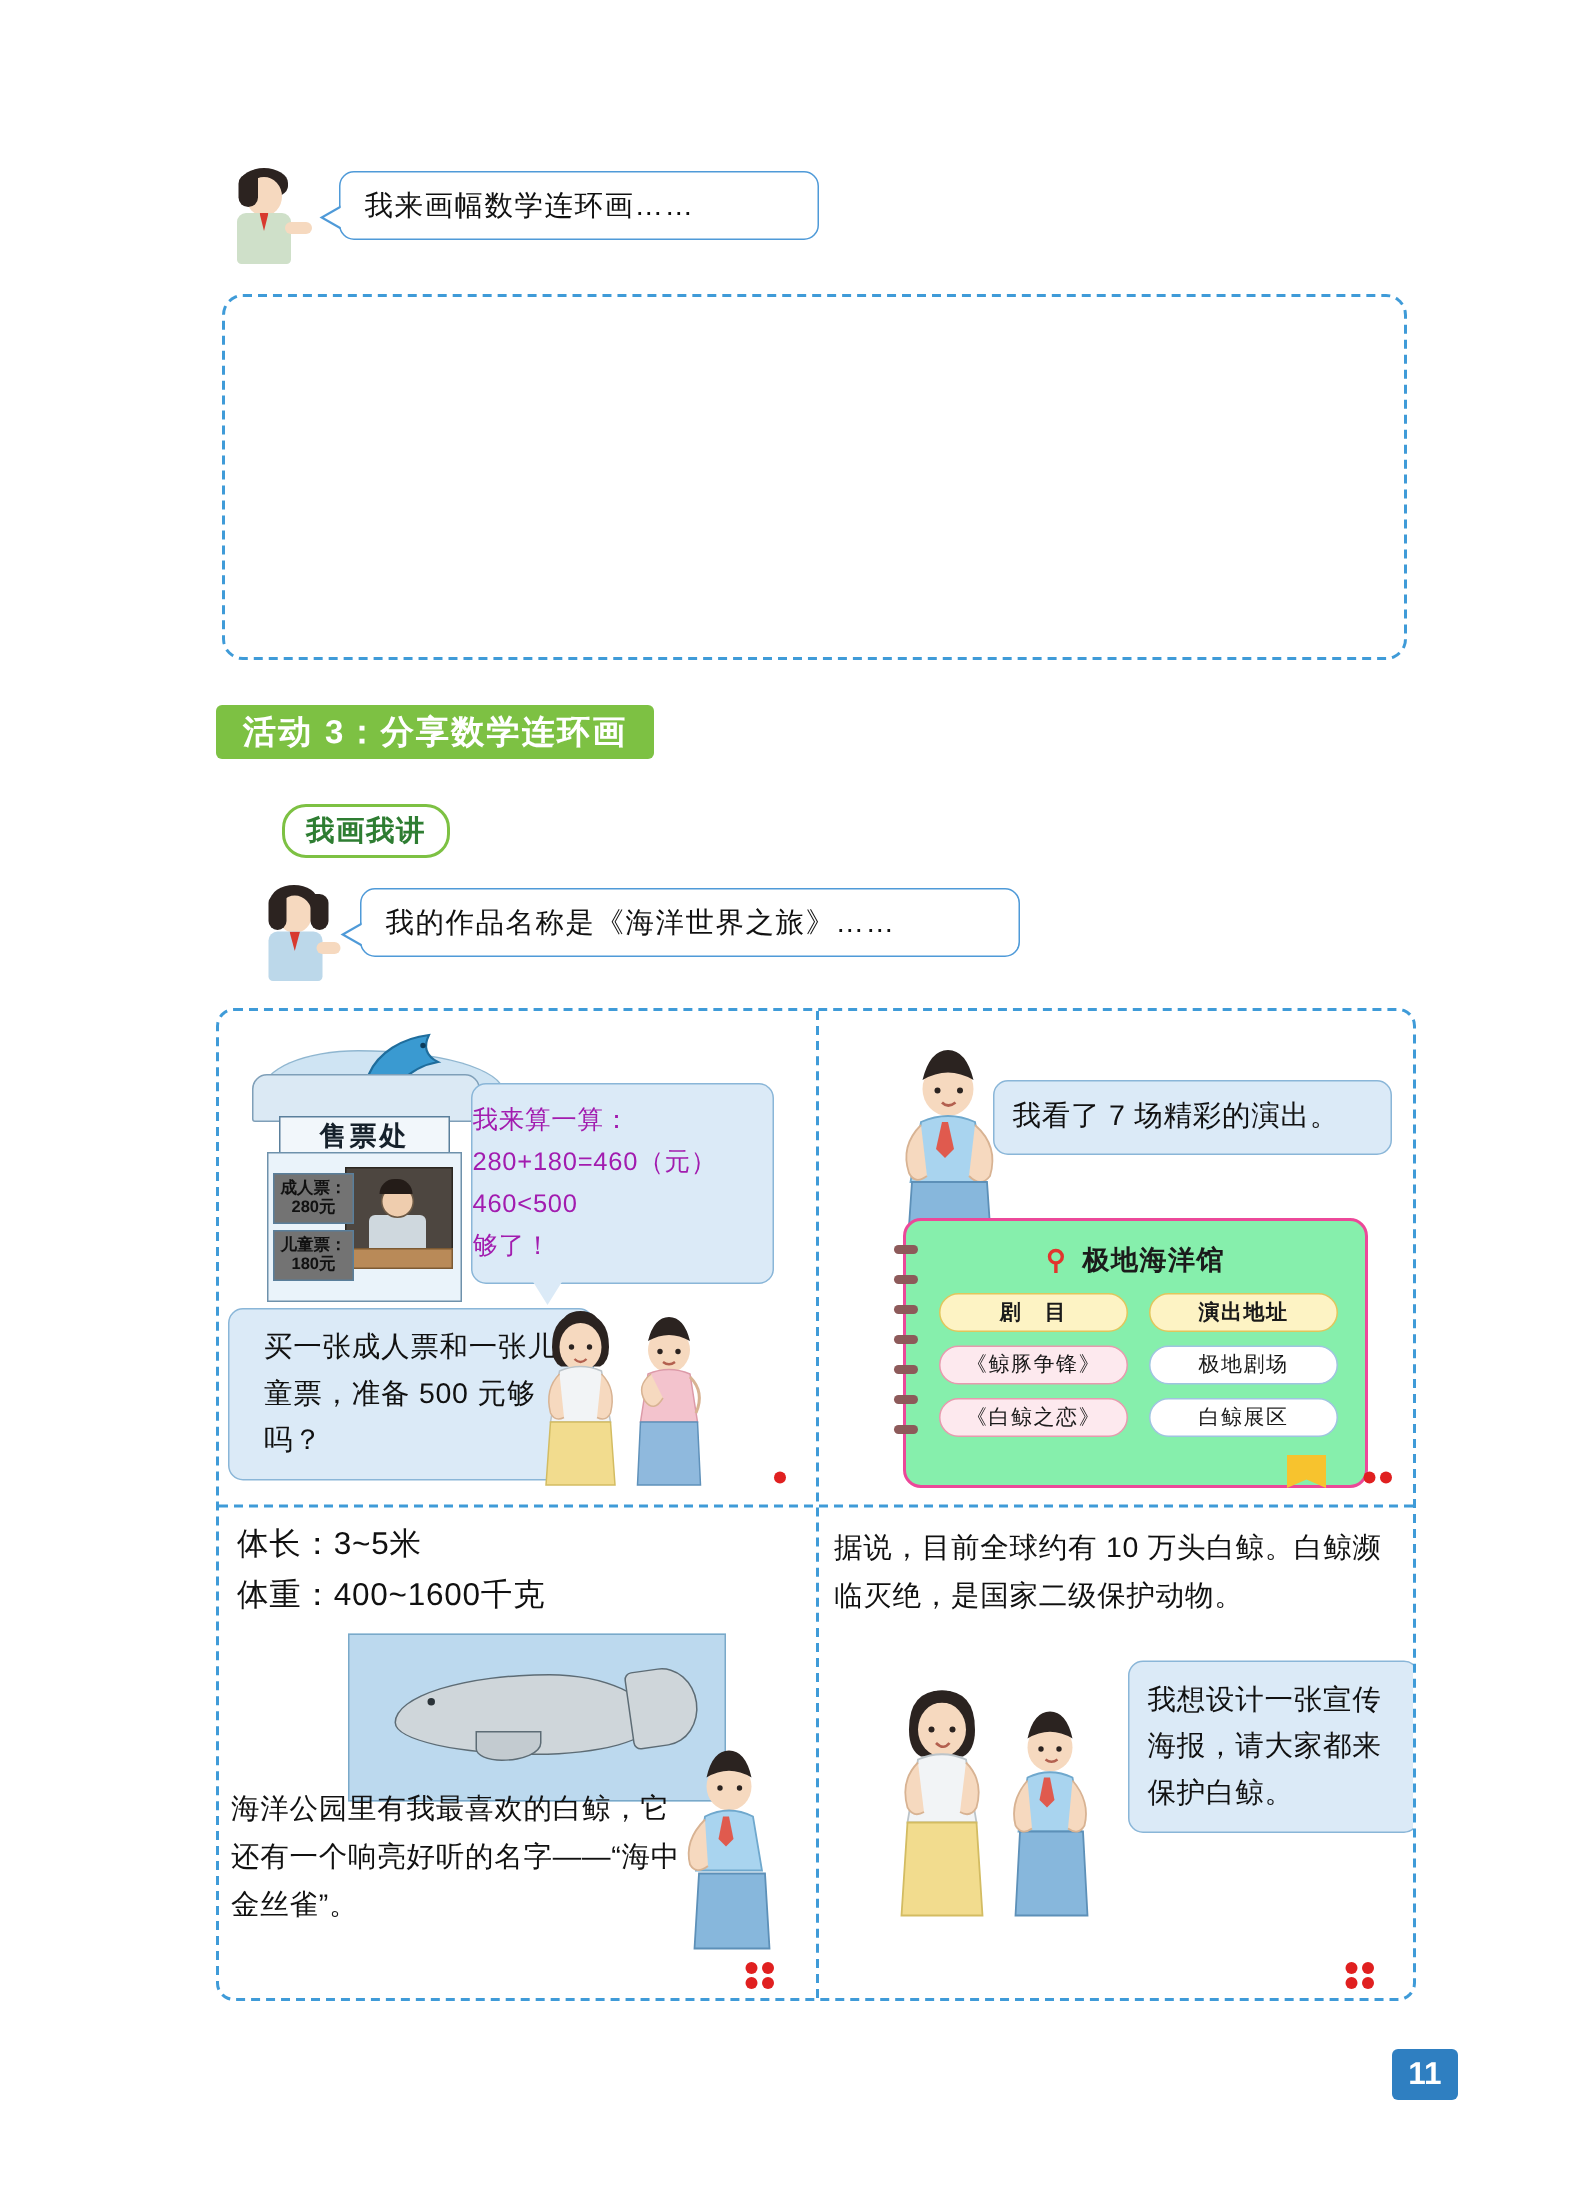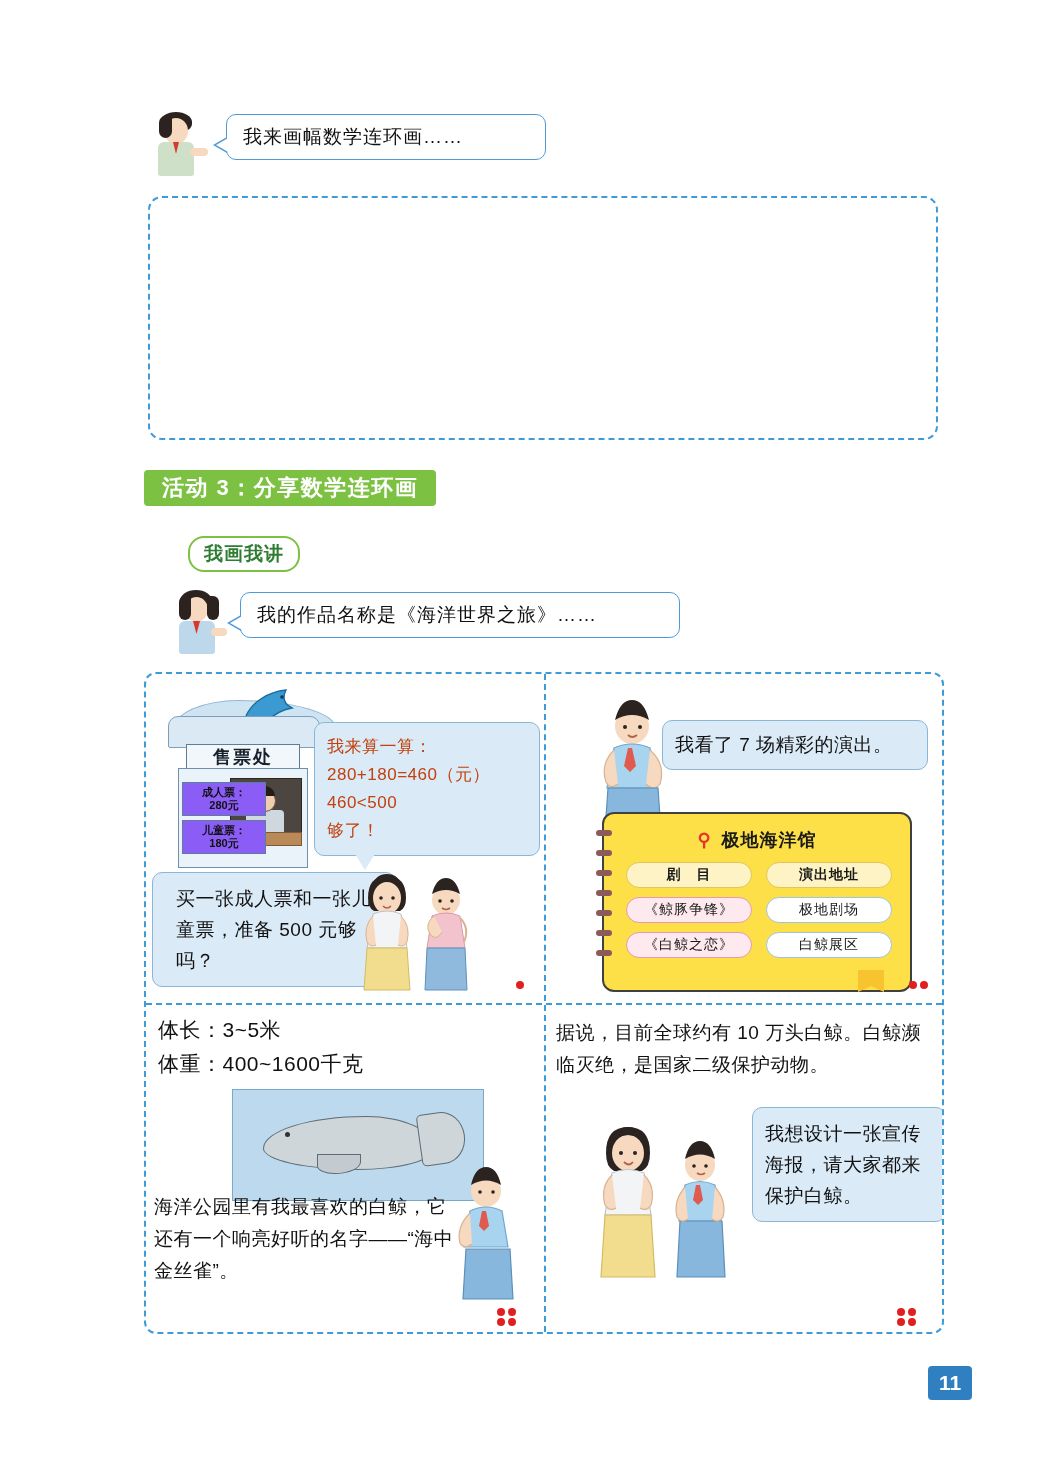--- a/index.html
+++ b/index.html
@@ -252,26 +252,26 @@
     position: absolute;
     left: 62px; top: 146px;
     width: 70px; height: 12px;
     background: #b98a58;
     border: 1px solid #7d5a33;
   }
   .price-plate {
     position: absolute;
     left: 14px;
     width: 52px;
-    background: #8b5cf6;
+    background: #737373;
     border: 1.3px solid #5a7f9b;
     text-align: center;
     font-size: 11px;
     line-height: 13px;
-    padding: 3px 15px;
+    padding: 3px 0;
     color: #111;
     font-weight: bold;
   }
   #adult-price { top: 96px; }
   #child-price { top: 134px; }
 
   .dolphin-top {
     position: absolute;
     left: 74px; top: 0px;
     width: 54px; height: 38px;
@@ -285,25 +285,25 @@
     border: 1.3px solid #8fb6d0;
   }
 
   .calc-bubble {
     position: absolute;
     left: 168px; top: 48px;
     width: 200px;
     background: #dbeaf7;
     border: 1.4px solid #8ab6d8;
     border-radius: 10px;
-    padding: 10px 12px;
+    padding: 10px 0;
     font-size: 17px;
     line-height: 28px;
     letter-spacing: 0.5px;
-    color: #c2410c;
+    color: #a21caf;
   }
   .calc-bubble .tail {
     position: absolute;
     left: 40px; bottom: -15px;
     width: 0; height: 0;
     border-left: 10px solid transparent;
     border-right: 10px solid transparent;
     border-top: 16px solid #dbeaf7;
   }
   .question-bubble {
@@ -341,22 +341,22 @@
     padding: 10px 12px;
     font-size: 19px;
     line-height: 28px;
     letter-spacing: 0.5px;
     color: #111;
   }
   .notebook {
     position: absolute;
     left: 58px; top: 138px;
     width: 310px; height: 180px;
-    background: #fde047;
-    border: 2px solid #404040;
+    background: #86efac;
+    border: 2px solid #ec4899;
     border-radius: 12px;
     box-sizing: border-box;
   }
   .nb-rings {
     position: absolute;
     left: -8px; top: 16px;
     width: 16px; height: 148px;
   }
   .nb-ring {
     width: 16px; height: 6px;

